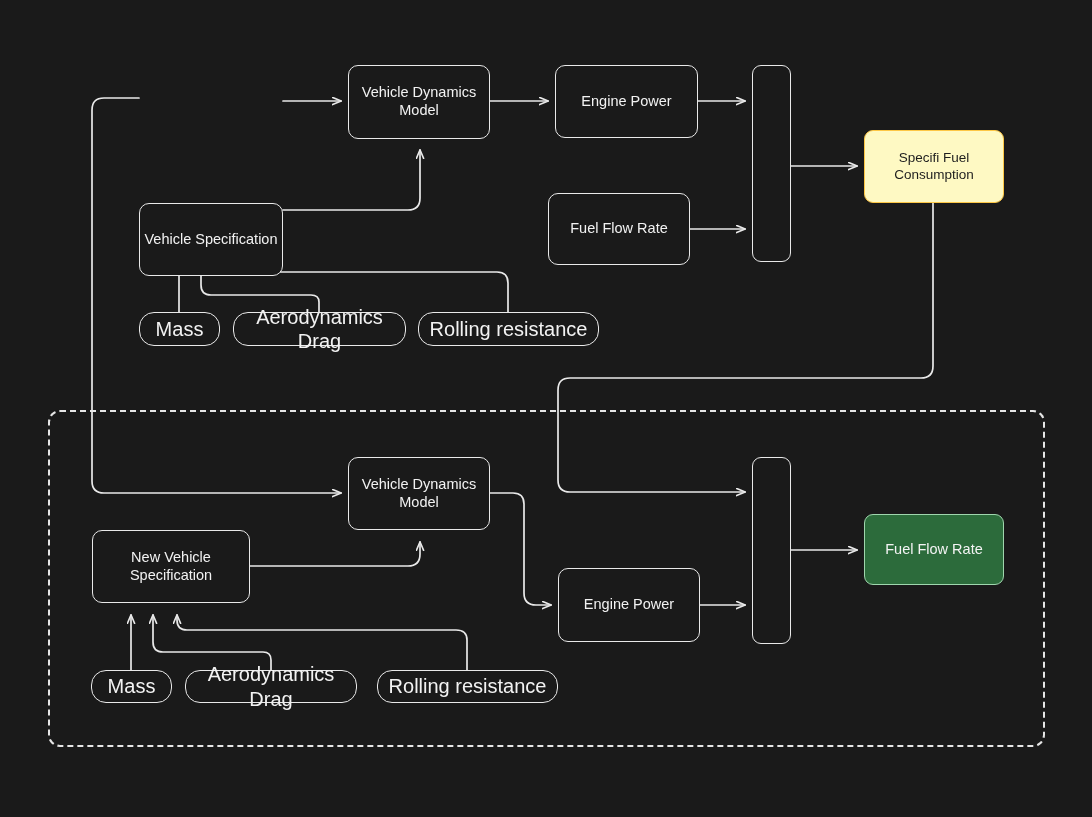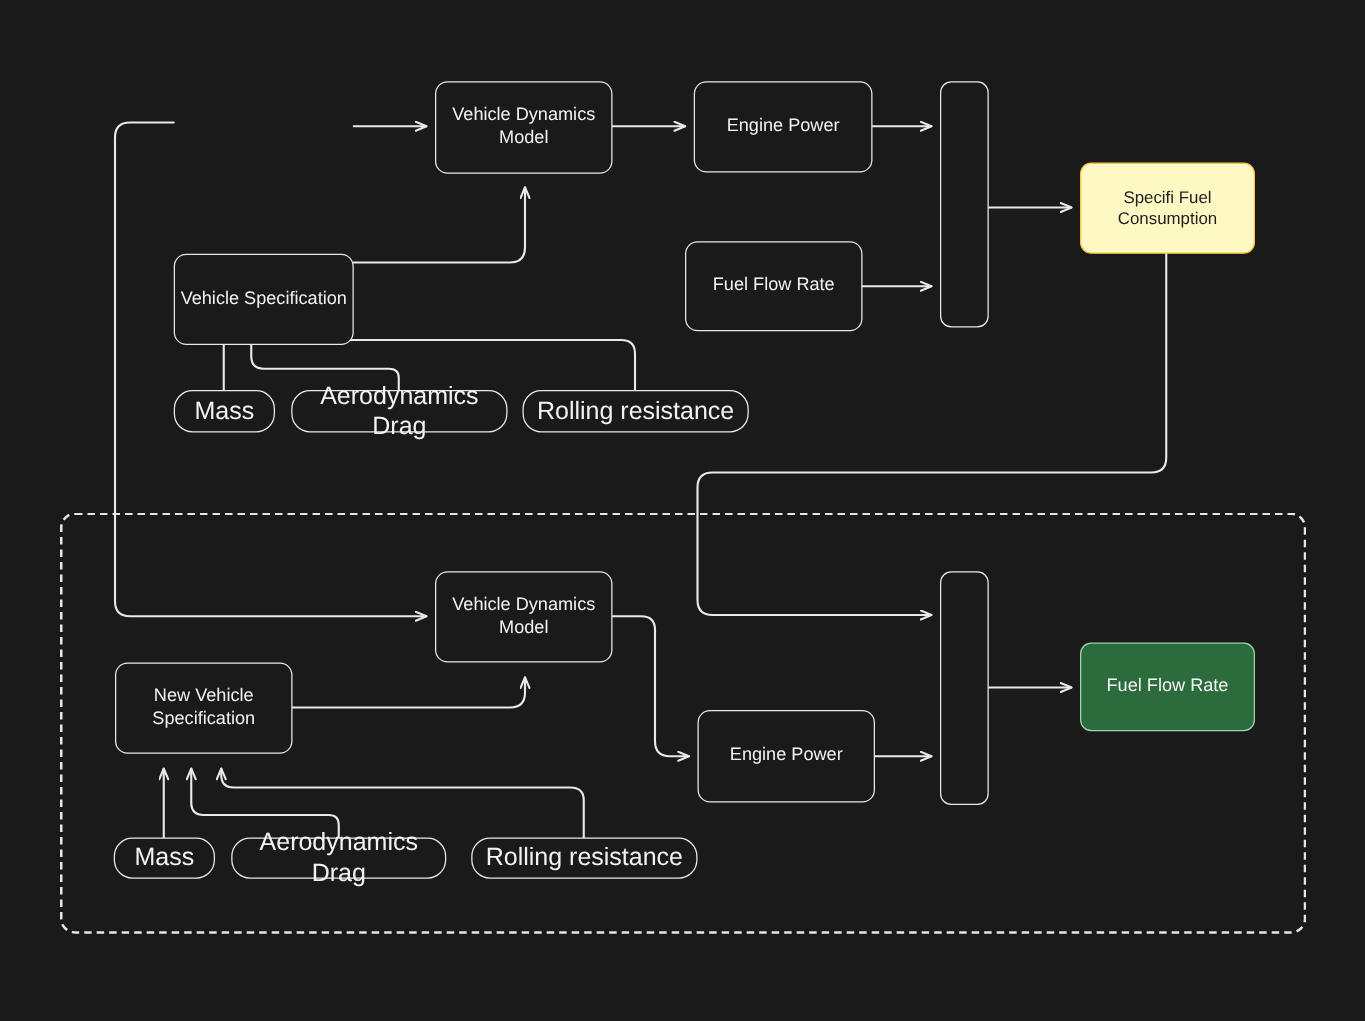--- a/index.html
+++ b/index.html
@@ -161,21 +161,21 @@
   </div>
 
   <div class="node med" style="left:348px; top:457px; width:142px; height:73px;">
     <span>Vehicle Dynamics Model</span>
   </div>
 
   <div class="node bar" style="left:752px; top:457px; width:39px; height:187px;">
     <span></span>
   </div>
 
-  <div class="node med" style="left:92px; top:530px; width:142px; height:73px;">
+  <div class="node med" style="left:92px; top:530px; width:158px; height:73px;">
     <span>New Vehicle Specification</span>
   </div>
 
   <div class="node accent-green" style="left:864px; top:514px; width:140px; height:71px;">
     <span>Fuel Flow Rate</span>
   </div>
 
   <div class="node med" style="left:558px; top:568px; width:142px; height:74px;">
     <span>Engine Power</span>
   </div>

